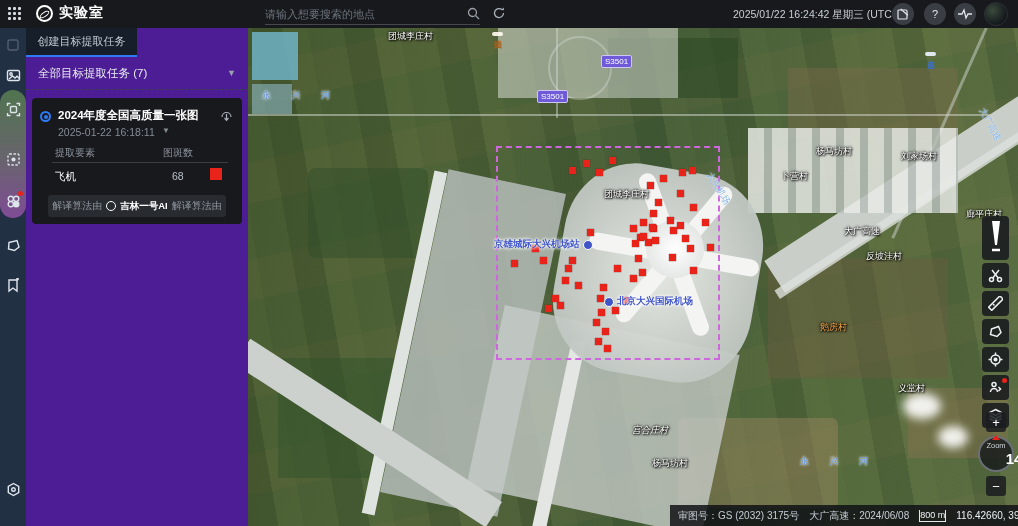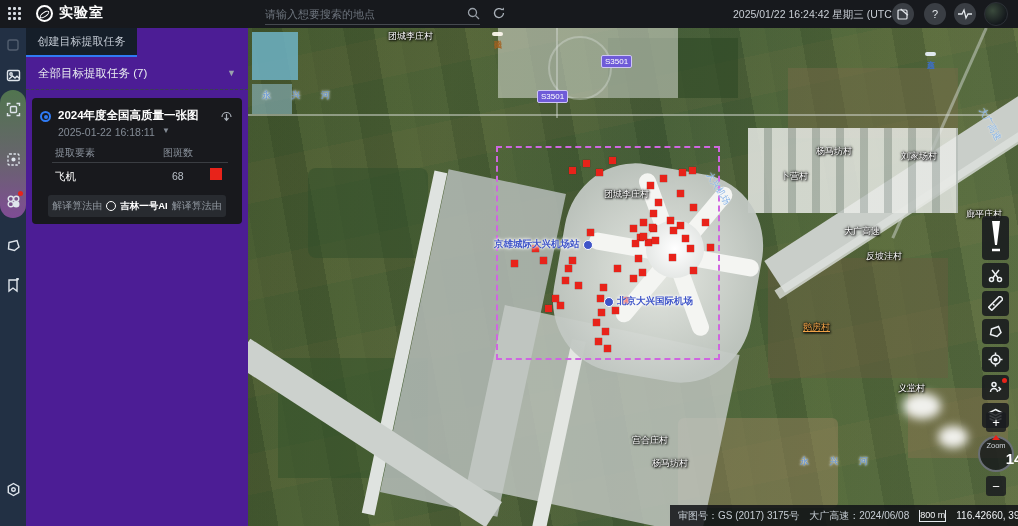--- a/index.html
+++ b/index.html
@@ -372,23 +372,23 @@
     </div>
   <div id="labels-layer">
       <span class="lbl village" style="left: 140px; top: 2px;">团城李庄村</span>
       <span class="lbl village" style="left: 356px; top: 160px;">团城李庄村</span>
       <span class="lbl village" style="left: 568px; top: 117px;">杨马坊村</span>
       <span class="lbl village" style="left: 653px; top: 122px;">刘家场村</span>
       <span class="lbl village" style="left: 533px; top: 142px;">卜营村</span>
       <span class="lbl village" style="left: 596px; top: 197px;">大广高速</span>
       <span class="lbl village" style="left: 718px; top: 180px;">廊平庄村</span>
       <span class="lbl village" style="left: 618px; top: 222px;">反坡洼村</span>
-      <span class="lbl orange" style="left: 555px; top: 293px; text-decoration: underline;">鹅房村</span>
+      <span class="lbl orange" style="left: 572px; top: 293px;">鹅房村</span>
       <span class="lbl village" style="left: 650px; top: 354px;">义堂村</span>
-      <span class="lbl village" style="left: 384px; top: 406px;">宫合庄村</span>
+      <span class="lbl village" style="left: 384px; top: 396px; font-style: italic;">宫合庄村</span>
       <span class="lbl village" style="left: 404px; top: 429px;">杨马坊村</span>
       <span class="lbl river" style="left: 14px; top: 61px;">永 兴 河</span>
       <span class="lbl river" style="left: 552px; top: 427px;">永 兴 河</span>
       <span class="lbl roadv" style="left: 244px; top: 4px;">磁大路</span>
       <span class="lbl roadv" style="background: rgba(235, 242, 252, 0.92); color: rgb(63, 111, 192); left: 677px; top: 24px;">京台高速</span>
       <span class="lbl hwy" style="left: 724px; top: 90px; transform: rotate(62deg);">大广高速</span>
       <span class="lbl hwy" style="left: 452px; top: 154px; transform: rotate(58deg);">大兴机场</span>
       <span class="badge" style="left: 289px; top: 62px;">S3501</span>
       <span class="badge" style="left: 353px; top: 27px;">S3501</span>
       <span class="poi" style="left: 246px; top: 210px;">
@@ -458,21 +458,21 @@
     <div class="zbtn">+</div>
     <div id="zdial">
       <span class="zl">Zoom</span>
       <span class="zn">14</span>
     </div>
     <div class="zbtn">−</div>
   </div>
 
   <div id="statusbar">
     <span>
-      <span>审图号：</span><span>GS (2017) 3175号</span>
+      <span>审图号：</span><span>GS (2032) 3175号</span>
     </span>
     <span>
       <span>大广高速：</span><span>2024/06/08</span>
     </span>
     <span id="scalebar">800 m</span>
     <span id="coords">116.42660, 39.53656</span>
   </div>
 </div>
 
 </body></html>

